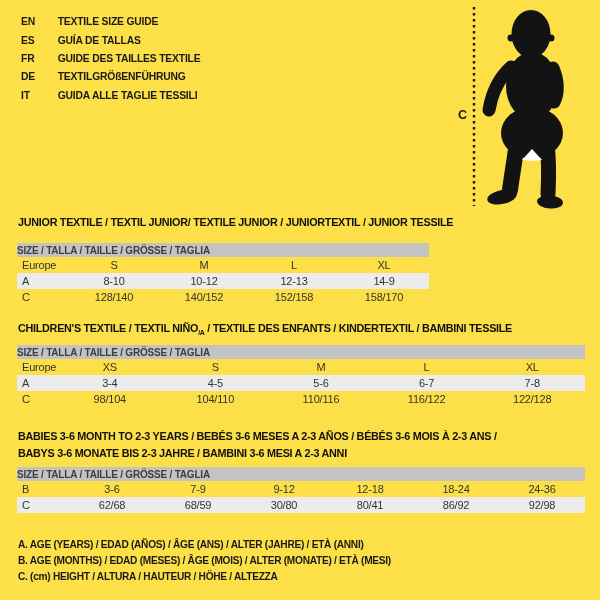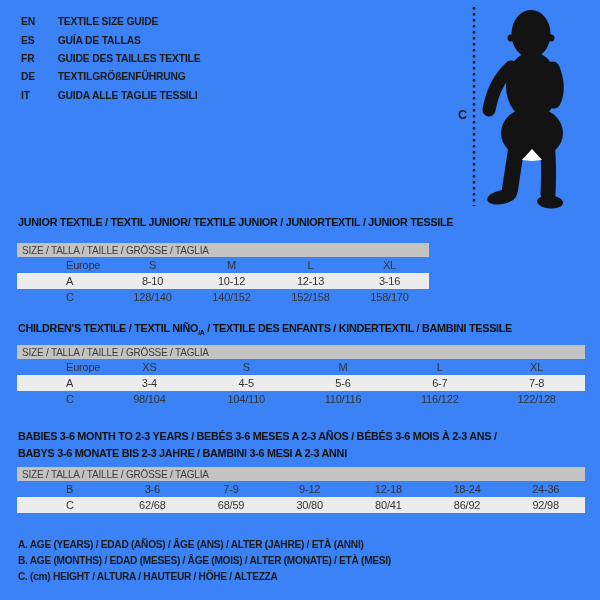--- a/index.html
+++ b/index.html
@@ -1,18 +1,18 @@
 <!DOCTYPE html>
 <html><head>
 <meta charset="utf-8">
 <style>
   * { margin:0; padding:0; box-sizing:border-box; }
   html,body { background:#ffffff; }
   .page {
-    position:relative; width:600px; height:600px; background:#3b82f6;
+    position:relative; width:600px; height:600px; background:#fde047;
     font-family:"Liberation Sans", sans-serif; color:#1a1a1a; overflow:hidden;
   }
   
   .lang-block { position:absolute; left:21px; top:12px; transform:scaleX(0.94); transform-origin:0 0; }
   .lang-row { display:flex; height:18.4px; align-items:center; }
   .lang-code { width:39px; font-weight:bold; font-size:11px; letter-spacing:-0.2px; }
   .lang-label { font-weight:bold; font-size:11px; letter-spacing:-0.2px; white-space:nowrap; }
 
   
   .figure-svg { position:absolute; left:440px; top:0; width:160px; height:220px; }
@@ -28,25 +28,25 @@
   .title-3 { top:428px; line-height:16.5px; }
   .title-sub { font-size:7.5px; vertical-align:sub; }
 
   
   .size-table { position:absolute; left:17px; }
   .table-1 { top:243px; width:412px; }
   .table-2 { top:345px; width:568px; }
   .table-3 { top:467px; width:568px; }
   .size-bar {
     height:14px; background:#c3c3c3; display:flex; align-items:center;
-    padding-left:5px; font-size:10px; color:#3d3d3d; letter-spacing:-0.2px;
+    font-size:10px; color:#3d3d3d; letter-spacing:-0.2px;font-weight:bold;
   }
   .trow { display:flex; height:16px; align-items:center; font-size:11px; color:#333333; letter-spacing:-0.2px; }
   .trow.alt { background:#ececec; }
-  .tlabel { padding-left:5px;margin-left:44px; }
+  .tlabel { padding-left:5px; }
   .table-1 .tlabel { width:52px; }
   .table-2 .tlabel { width:40px; }
   .table-3 .tlabel { width:52px; }
   .tcell { flex:1; text-align:center; }
 
   
   .legend { position:absolute; left:18px; top:537px; transform:scaleX(0.94); transform-origin:0 0; }
   .legend-line { font-weight:bold; font-size:10.8px; line-height:15.8px; letter-spacing:-0.3px; white-space:nowrap; }
 </style>
 </head>
@@ -104,21 +104,21 @@
       <span class="tcell">S</span>
       <span class="tcell">M</span>
       <span class="tcell">L</span>
       <span class="tcell">XL</span>
     </div>
     <div class="trow alt">
       <span class="tlabel">A</span>
       <span class="tcell">8-10</span>
       <span class="tcell">10-12</span>
       <span class="tcell">12-13</span>
-      <span class="tcell">3-16</span>
+      <span class="tcell">14-9</span>
     </div>
     <div class="trow">
       <span class="tlabel">C</span>
       <span class="tcell">128/140</span>
       <span class="tcell">140/152</span>
       <span class="tcell">152/158</span>
       <span class="tcell">158/170</span>
     </div>
   </div>
 

